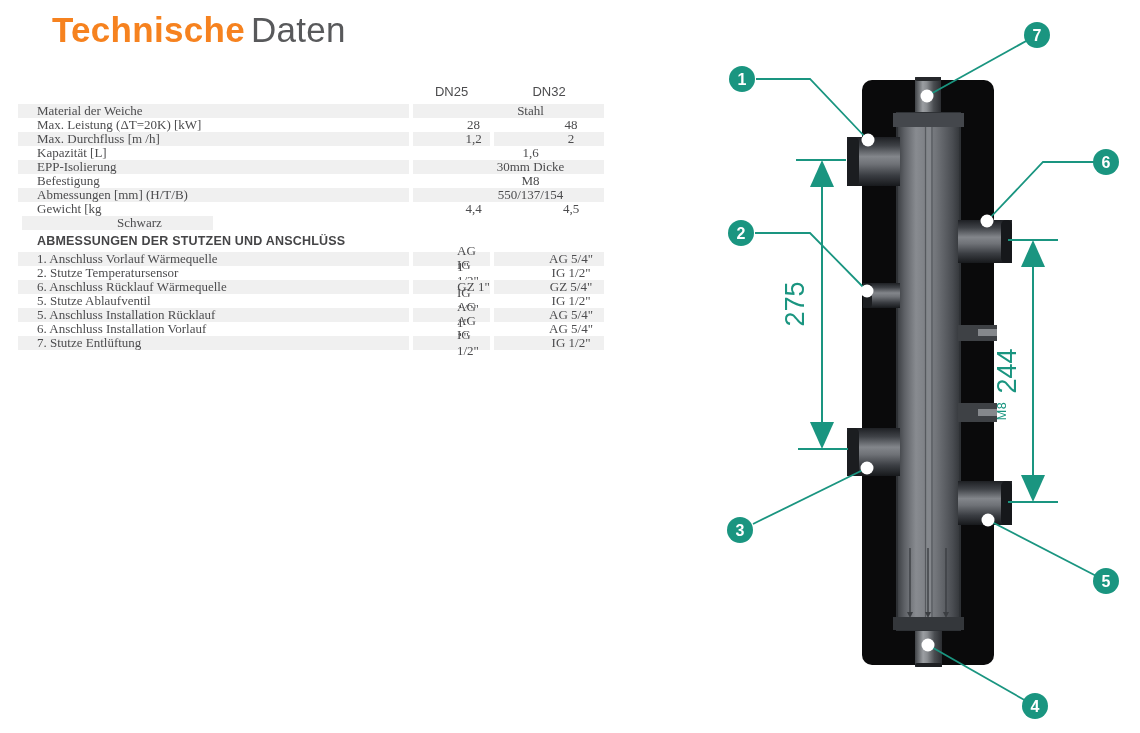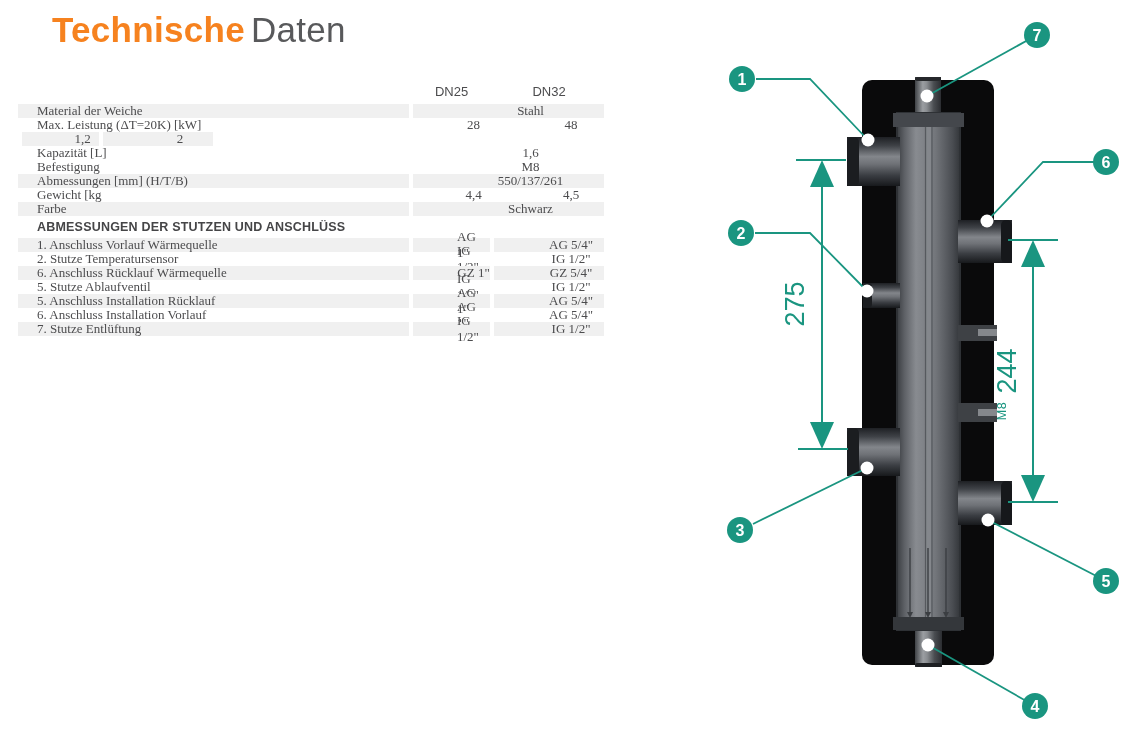--- a/index.html
+++ b/index.html
@@ -47,42 +47,46 @@
         <div class="row">
           <div class="cell cell-label shaded">Material der Weiche</div>
           <div class="cell cell-span shaded">Stahl</div>
         </div>
         <div class="row">
           <div class="cell cell-label">Max. Leistung (ΔT=20K) [kW]</div>
           <div class="cell cell-v1">28</div>
           <div class="cell cell-v2">48</div>
         </div>
         <div class="row">
+          <div class="cell cell-label shaded">Max. Durchfluss [m /h]</div>
           <div class="cell cell-v1 shaded">1,2</div>
           <div class="cell cell-v2 shaded">2</div>
         </div>
         <div class="row">
           <div class="cell cell-label">Kapazität [L]</div>
           <div class="cell cell-span">1,6</div>
         </div>
         <div class="row">
+          <div class="cell cell-label shaded">EPP-Isolierung</div>
+          <div class="cell cell-span shaded">30mm Dicke</div>
+        </div>
+        <div class="row">
           <div class="cell cell-label">Befestigung</div>
           <div class="cell cell-span">M8</div>
         </div>
         <div class="row">
           <div class="cell cell-label shaded">Abmessungen [mm] (H/T/B)</div>
-          <div class="cell cell-span shaded">550/137/261</div>
+          <div class="cell cell-span shaded">550/137/154</div>
         </div>
         <div class="row">
           <div class="cell cell-label">Gewicht [kg</div>
           <div class="cell cell-v1">4,4</div>
           <div class="cell cell-v2">4,5</div>
         </div>
         <div class="row">
-          <div class="cell cell-label shaded">Farbe</div>
           <div class="cell cell-span shaded">Schwarz</div>
         </div>
       </div>
     <div class="section-row">ABMESSUNGEN DER STUTZEN UND ANSCHLÜSS</div>
     <div id="rows-connections">
         <div class="row">
           <div class="cell cell-label shaded">1. Anschluss Vorlauf Wärmequelle</div>
           <div class="cell cell-v1 shaded">AG 1"</div>
           <div class="cell cell-v2 shaded">AG 5/4"</div>
         </div>

